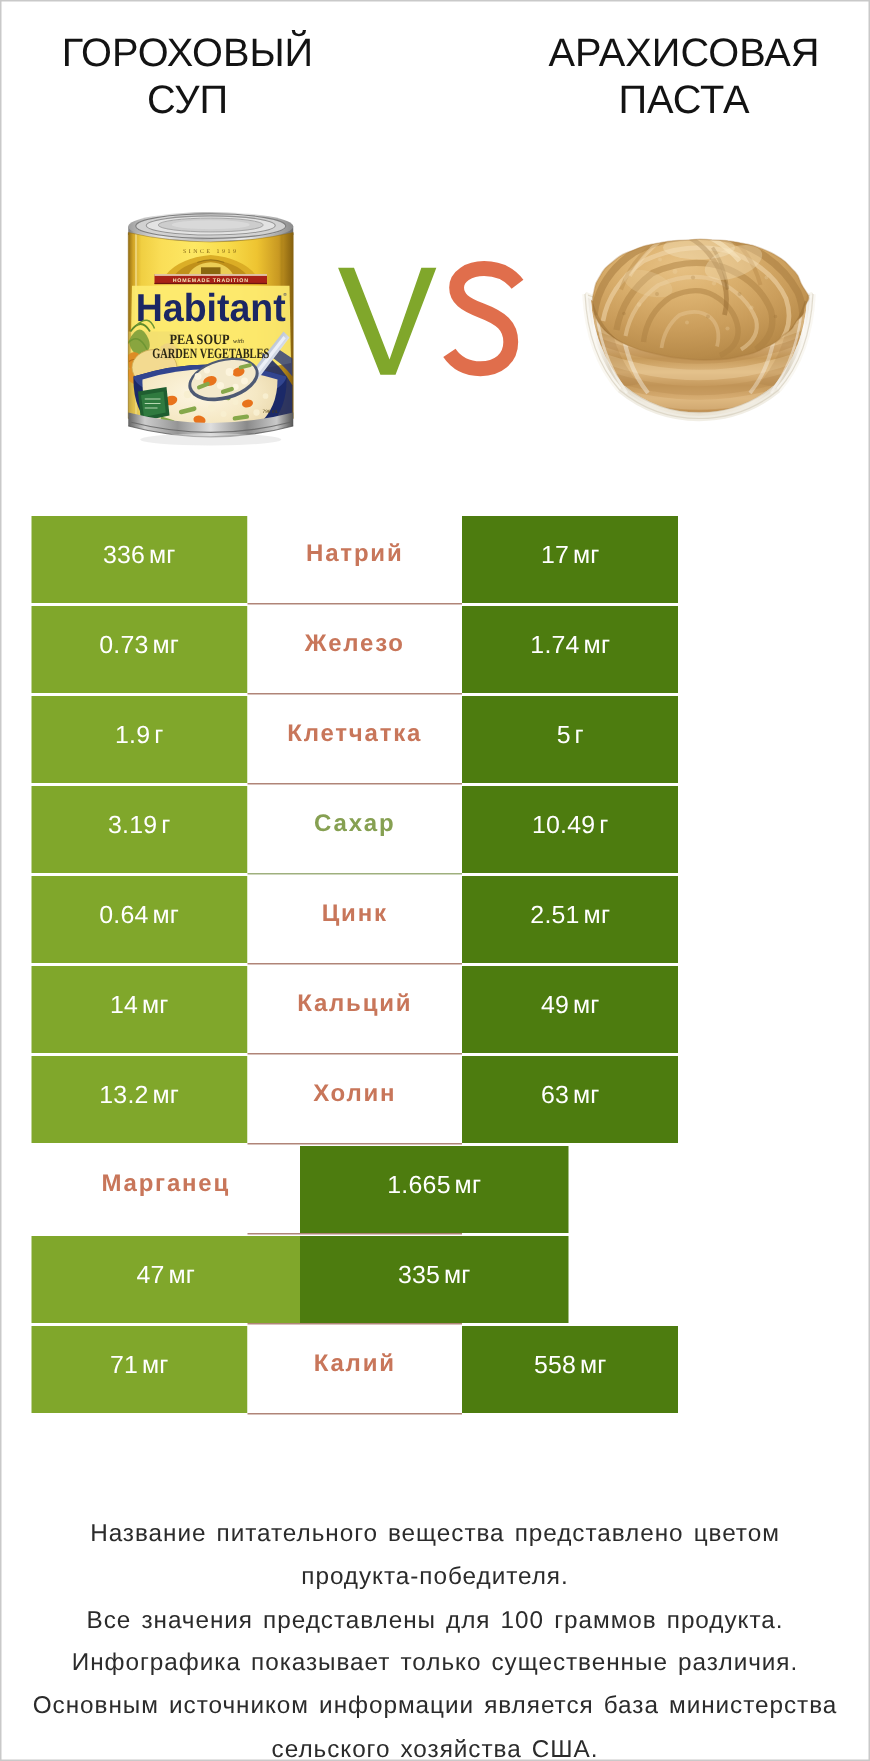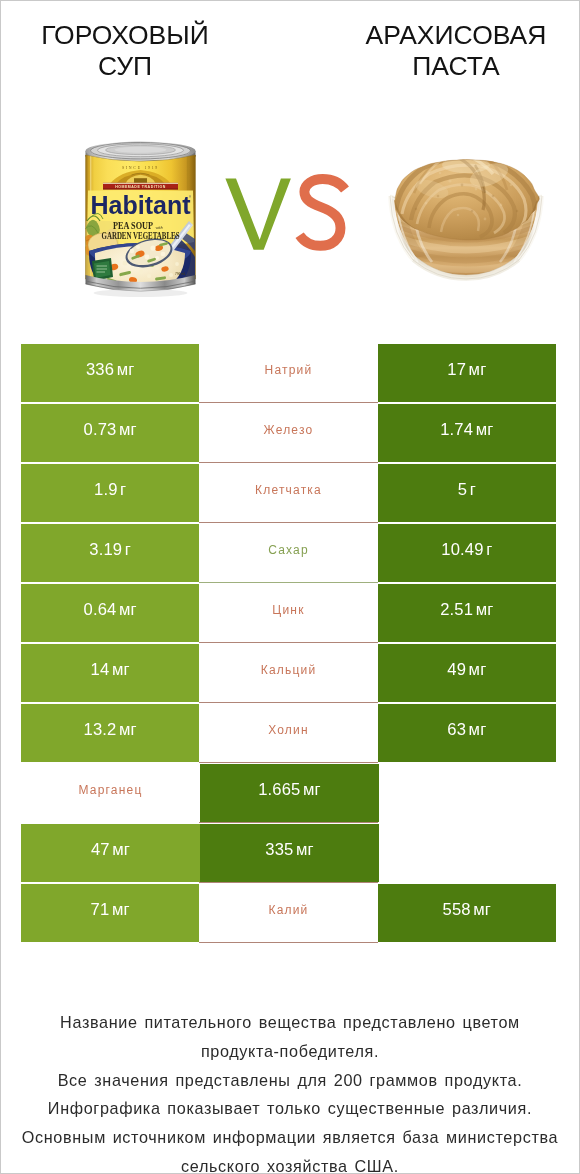--- a/index.html
+++ b/index.html
@@ -14,30 +14,30 @@
   .title-left{left:-15px;width:280px;}
   .title-right{left:316px;width:280px;}
 
   
   .hero{position:absolute;left:0;top:128px;width:580px;height:185px;}
   .can{position:absolute;left:83px;top:13px;}
   .bowl{position:absolute;left:388px;top:22px;}
   .vs{position:absolute;left:220px;top:46px;width:132px;height:82px;}
 
   
-  .table{position:absolute;left:21px;top:343.5px;width:535px;text-align:right;}
+  .table{position:absolute;left:21px;top:343.5px;width:431px;text-align:right;}
   .row{position:relative;height:58px;display:flex;}
   .cell{height:58px;display:flex;align-items:center;justify-content:center;
         box-sizing:border-box;width:179px;}
   .cell-left{background:#80a72b;color:#ffffff;}
   .cell-right{background:#4d7c0f;color:#ffffff;}
   .cell-mid{background:#ffffff;}
   .val{font-size:16.6px;font-weight:400;white-space:nowrap;letter-spacing:0.15px;position:relative;top:-3px;}
   .val .u{font-size:16.6px;font-weight:400;letter-spacing:0.15px;margin-left:-2.2px;}
-  .lbl{font-size:12px;font-weight:400;letter-spacing:1.2px;position:relative;top:-3px;}
+  .lbl{font-size:16px;font-weight:700;letter-spacing:1.2px;position:relative;top:-3px;}
   .lbl.orange{color:#c8765a;}
   .lbl.green{color:#86a052;}
   .gap{height:2px;display:flex;}
   .gap i{display:block;width:179px;height:2px;}
   .midline{width:179px;height:1px;background:#b08578;}
   .midline.green{background:#9fb07e;}
 
   
   .footer{position:absolute;left:0;top:1003px;width:580px;text-align:center;
           color:#2b2b2b;font-size:16.2px;line-height:18.8px;letter-spacing:0.65px;word-spacing:1.6px;}
@@ -518,19 +518,19 @@
     <div class="gap">
         <i></i>
         <div class="midline"></div>
         <i></i>
       </div>
   </div>
 
   <div class="footer">
       <span class="fl">Название питательного вещества представлено цветом</span>
     <span class="fl">продукта-победителя.</span>
-    <span class="fl">Все значения представлены для 200 граммов продукта.</span>
+    <span class="fl">Все значения представлены для 100 граммов продукта.</span>
     <span class="fl">Инфографика показывает только существенные различия.</span>
     <span class="fl">Основным источником информации является база министерства</span>
     <span class="fl">сельского хозяйства США.</span>
   </div>
 
 </div>
 
 </body></html>

